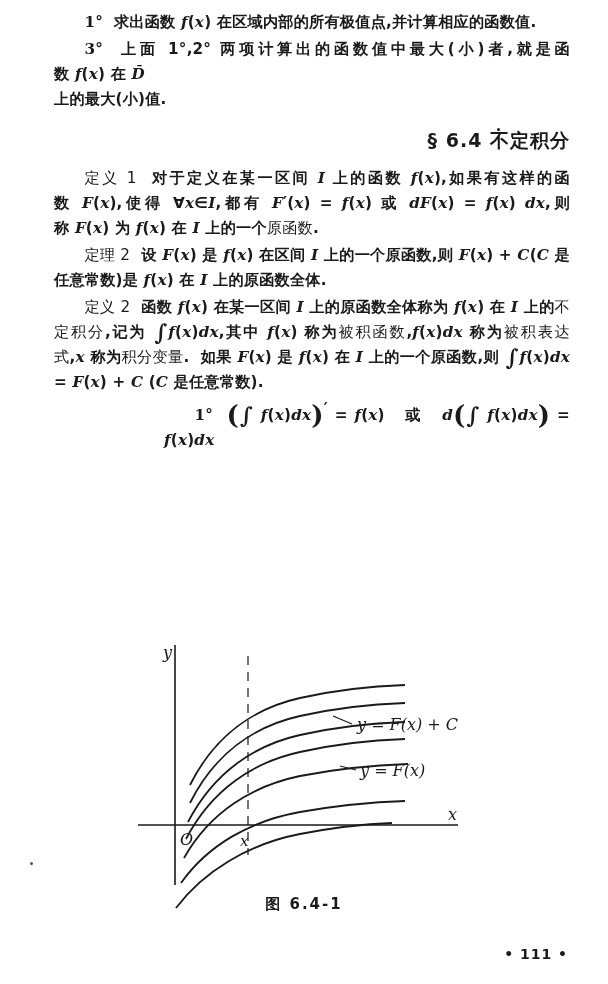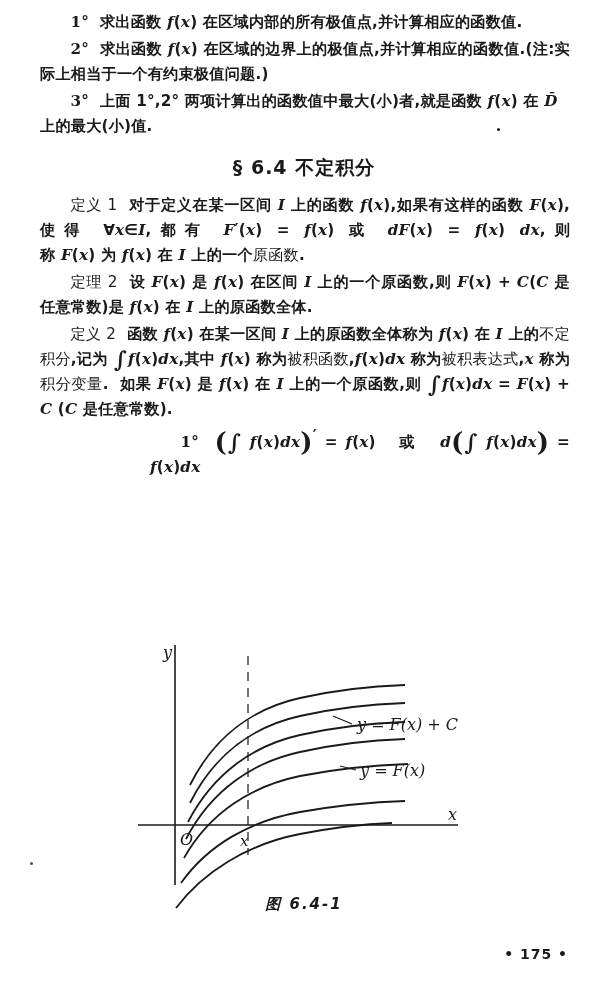--- a/index.html
+++ b/index.html
@@ -21,41 +21,41 @@
     padding: 0;
     box-sizing: border-box;
   }
   .body-text {
     position: absolute;
     left: 38px;
     top: 10px;
     width: 532px;
   }
   p.para {
-    margin: 0 0 2px 2px;
+    margin: 0 0 2px 16px;
     font-size: 15.2px;
     line-height: 25px;
     text-align: justify;
     text-indent: 2em;
     letter-spacing: 0.2px;
     font-weight: 600;
   }
   .it {
     font-family: "DejaVu Serif", serif;
     font-style: italic;
     font-weight: 600;
   }
   .rm {
     font-family: "DejaVu Serif", serif;
     font-style: normal;
   }
   h2.section-title {
     font-size: 19px;
     font-weight: 800;
-    text-align: center;
+    text-align: right;
     margin: 16px 0 12px 0;
     letter-spacing: 1px;
   }
   h3.subsection-title {
     font-size: 16px;
     font-weight: 800;
     margin: 10px 0 6px 0;
     letter-spacing: 0.5px;
   }
   .term {
@@ -96,21 +96,20 @@
   }
   .figure-caption {
     position: absolute;
     left: 0;
     top: 895px;
     width: 608px;
     text-align: center;
     font-size: 15px;
     font-weight: 700;
     letter-spacing: 2px;
-    font-style: italic;
   }
   .page-number {
     position: absolute;
     right: 40px;
     bottom: 22px;
     font-size: 14px;
     font-weight: 700;
     letter-spacing: 1px;
   }
   .stray-dot {
@@ -136,23 +135,20 @@
 <body>
 
 <div class="page">
 
   <div class="body-text">
 
     <p class="para">
       <span class="rm">1°</span>&nbsp;&nbsp;求出函数&nbsp;<span class="it">f</span>(<span class="it">x</span>)&nbsp;在区域内部的所有极值点,并计算相应的函数值.
     </p>
 
-    <p class="para">
-      <span class="rm">2°</span>&nbsp;&nbsp;求出函数&nbsp;<span class="it">f</span>(<span class="it">x</span>)&nbsp;在区域的边界上的极值点,并计算相应的函数值.(注:实际上相当于一个有约束极值问题.)
-    </p>
 
     <p class="para">
       <span class="rm">3°</span>&nbsp;&nbsp;上面&nbsp;1°,2°&nbsp;两项计算出的函数值中最大(小)者,就是函数&nbsp;<span class="it">f</span>(<span class="it">x</span>)&nbsp;在&nbsp;<span class="it">D̄</span><br>上的最大(小)值.
     </p>
 
 
     <h2 class="section-title">§ 6.4   不定积分</h2>
 
 
     <p class="para">
@@ -202,15 +198,15 @@
       <text x="448" y="180" font-family="DejaVu Serif, serif" font-style="italic" font-size="16" fill="#1a1a1a">x</text>
       <text x="180" y="205" font-family="DejaVu Serif, serif" font-style="italic" font-size="16" fill="#1a1a1a">O</text>
       <text x="240" y="206" font-family="DejaVu Serif, serif" font-style="italic" font-size="15" fill="#1a1a1a">x</text>
       <text x="357" y="90" font-family="DejaVu Serif, serif" font-style="italic" font-size="16" fill="#1a1a1a">y = F(x) + C</text>
       <text x="360" y="136" font-family="DejaVu Serif, serif" font-style="italic" font-size="16" fill="#1a1a1a">y = F(x)</text>
     </svg>
   </div>
 
   <div class="figure-caption">图   6.4-1</div>
 
-  <div class="page-number">• 175 •</div>
+  <div class="page-number">• 111 •</div>
 
 </div>
 
 </body></html>

